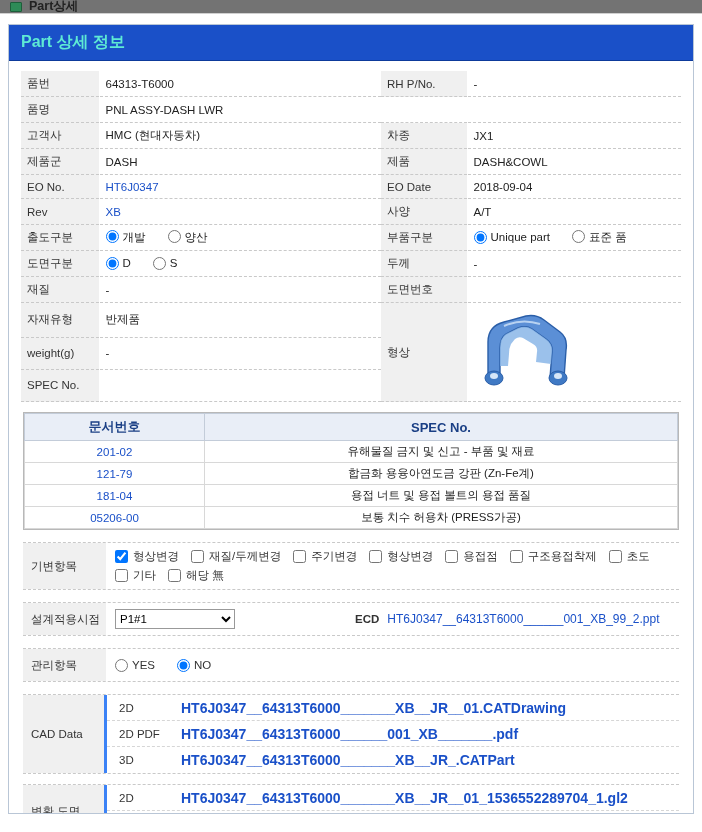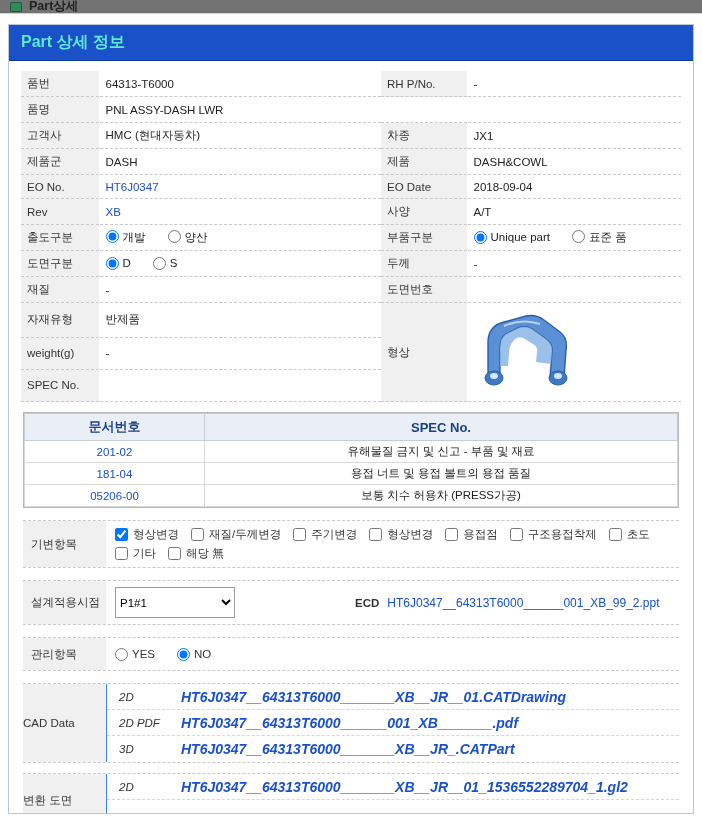--- a/index.html
+++ b/index.html
@@ -110,35 +110,35 @@
     display: flex; align-items: center;
     padding-left: 8px;
     font-size: 11.5px;
     border-right: 1px solid #fff;
   }
   .sec-body { flex: 1; padding: 6px 8px; }
   .chk-list { display: flex; flex-wrap: wrap; align-items: center; gap: 4px 12px; font-size: 11.5px; }
   .chk-list label { display: inline-flex; align-items: center; gap: 4px; }
 
   select.plan {
-    width: 120px; height: 31px;
+    width: 120px; height: 20px;
     font-size: 11.5px;
     border: 1px solid #999;
     background: #fff;
   }
   .ecd-label { font-weight: bold; font-size: 11.5px; margin-left: 120px; margin-right: 8px; }
 
   .files { margin: 12px 2px 0 2px; border-top: 1px dashed #c9c9c9; border-bottom: 1px dashed #c9c9c9; display: flex; }
   .files-lbl {
     width: 84px; background: #f0f0f0;
     display: flex; align-items: center;
-    font-size: 11.5px;
-    border-right: 1px solid #3b82f6;
-  }
-  .files-body { flex: 1; font-style: italic; }
+    padding-left: 8px; font-size: 11.5px;
+    border-right: 3px solid #3b82f6;
+  }
+  .files-body { flex: 1; }
   .file-row { display: flex; align-items: center; min-height: 26px; border-bottom: 1px dashed #d6d6d6; }
   .file-row:last-child { border-bottom: none; }
   .file-kind { width: 74px; padding-left: 12px; font-size: 11.5px; color: #333; }
   .file-link { font-size: 14px; font-weight: bold; color: #1a50c8; text-decoration: none; }
 </style>
 </head>
 <body>
 
 <div class="window-title">
   <span class="win-icon"></span>
@@ -275,20 +275,24 @@
         <tbody>
             <tr>
           <th style="width:180px">문서번호</th>
           <th>SPEC No.</th>
         </tr>
         <tr>
           <td class="docno"><a class="link" href="#">201-02</a></td>
           <td class="specname">유해물질 금지 및 신고 - 부품 및 재료</td>
         </tr>
         <tr>
+          <td class="docno"><a class="link" href="#">121-79</a></td>
+          <td class="specname">합금화 용융아연도금 강판 (Zn-Fe계)</td>
+        </tr>
+        <tr>
           <td class="docno"><a class="link" href="#">181-04</a></td>
           <td class="specname">용접 너트 및 용접 볼트의 용접 품질</td>
         </tr>
         <tr>
           <td class="docno"><a class="link" href="#">05206-00</a></td>
           <td class="specname">보통 치수 허용차 (PRESS가공)</td>
         </tr>
       </tbody>
         </table>
     </div>

